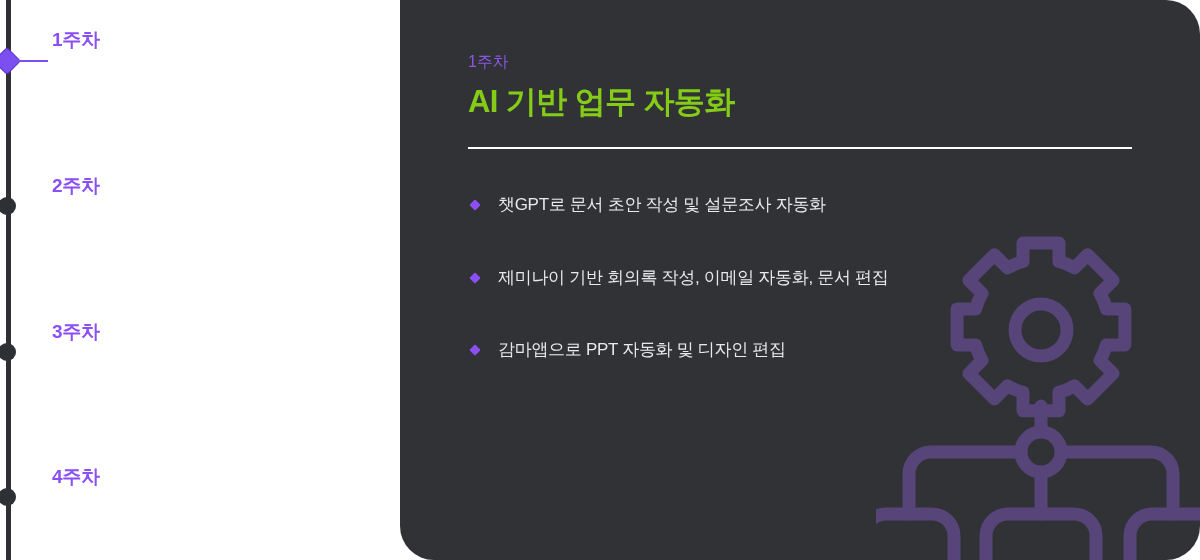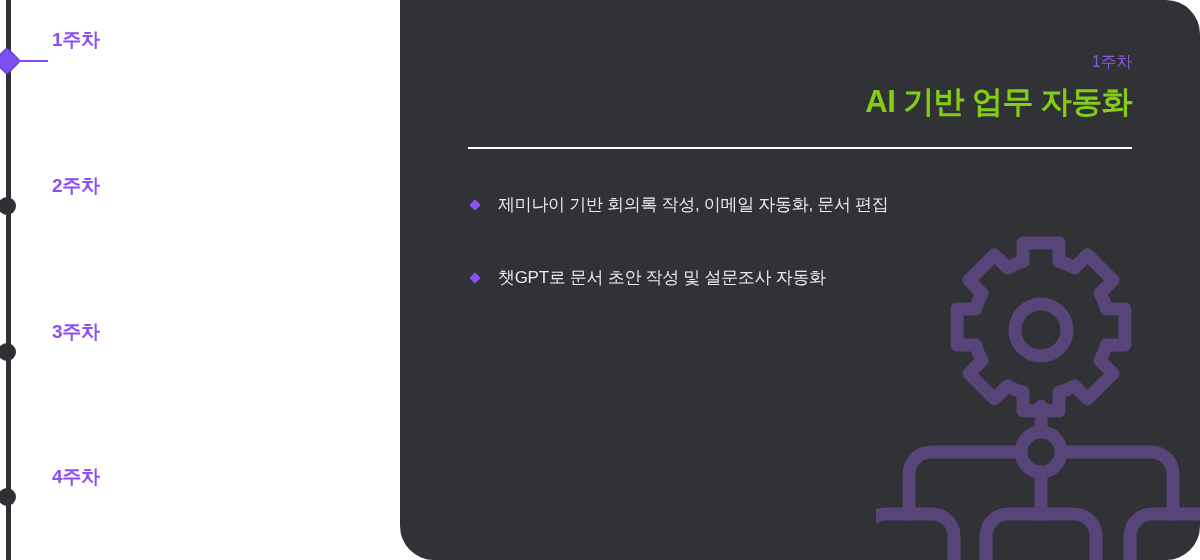--- a/index.html
+++ b/index.html
@@ -10,21 +10,20 @@
     background: #ffffff;
     font-family: "Liberation Sans", "DejaVu Sans", sans-serif;
     overflow: hidden;
   }
 
   .stage {
     position: relative;
     width: 1200px;
     height: 560px;
     background: #ffffff;
-    text-align: right;
   }
 
   
   .timeline {
     position: absolute;
     left: 0;
     top: 0;
     width: 400px;
     height: 560px;
   }
@@ -238,27 +237,31 @@
       <div class="eyebrow">1주차</div>
 
       <h1 class="card-title">AI 기반 업무 자동화</h1>
 
       <div class="divider"></div>
 
       <ul class="bullets">
 
         <li class="bullet">
           <span class="bullet-marker"></span>
+          <span class="bullet-text">챗GPT로 문서 초안 작성 및 설문조사 자동화</span>
+        </li>
+
+        <li class="bullet">
+          <span class="bullet-marker"></span>
           <span class="bullet-text">제미나이 기반 회의록 작성, 이메일 자동화, 문서 편집</span>
         </li>
 
         <li class="bullet">
           <span class="bullet-marker"></span>
-          <span class="bullet-text">챗GPT로 문서 초안 작성 및 설문조사 자동화</span>
+          <span class="bullet-text">감마앱으로 PPT 자동화 및 디자인 편집</span>
         </li>
 
-
       </ul>
 
     </div>
   </div>
 
 </div>
 
 </body></html>

